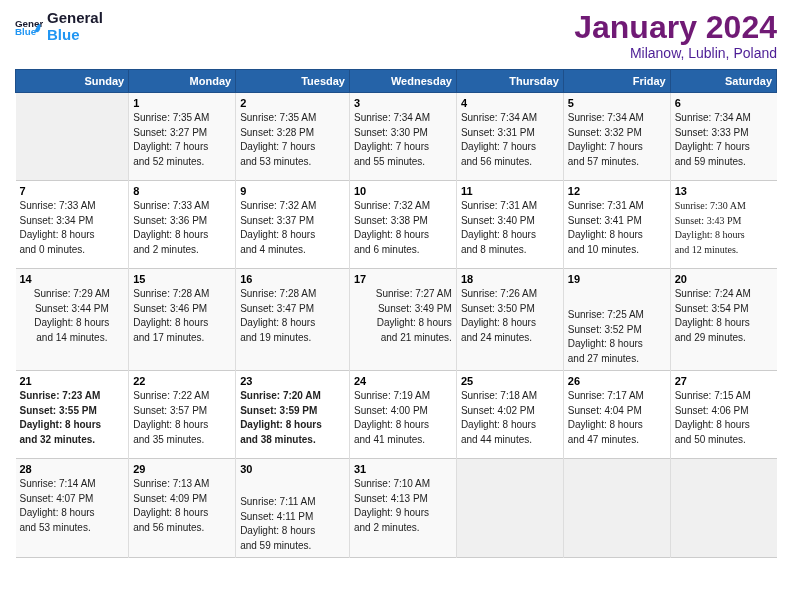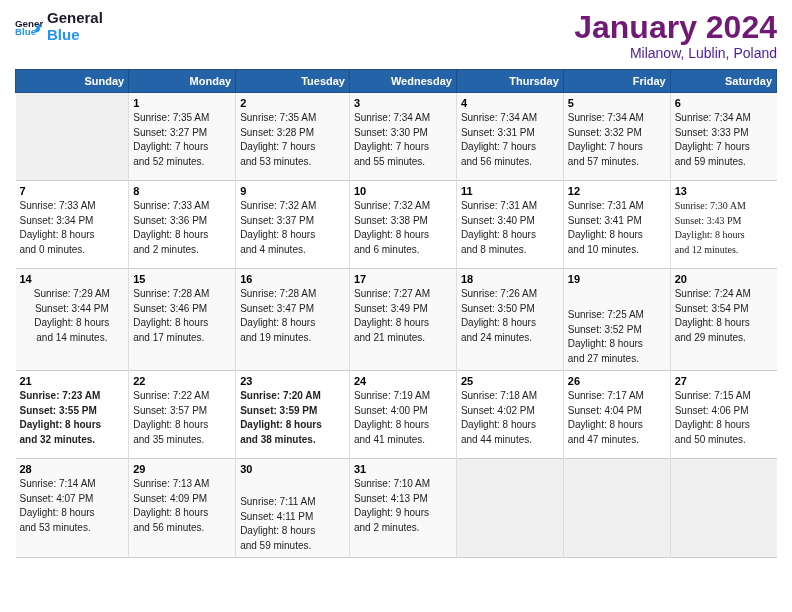--- a/index.html
+++ b/index.html
@@ -240,21 +240,21 @@
           </td>
           <td>
             <span class="day-number">16</span>
             <div class="day-info" style="white-space: pre-line;">Sunrise: 7:28 AM
 Sunset: 3:47 PM
 Daylight: 8 hours
 and 19 minutes.</div>
           </td>
           <td>
             <span class="day-number">17</span>
-            <div class="day-info" style="white-space: pre-line;">Sunrise: 7:27 AM
+            <div class="day-info" style="white-space: pre-line; text-align: right;">Sunrise: 7:27 AM
 Sunset: 3:49 PM
 Daylight: 8 hours
 and 21 minutes.</div>
           </td>
           <td>
             <span class="day-number">18</span>
             <div class="day-info" style="white-space: pre-line;">Sunrise: 7:26 AM
 Sunset: 3:50 PM
 Daylight: 8 hours
 and 24 minutes.</div>

